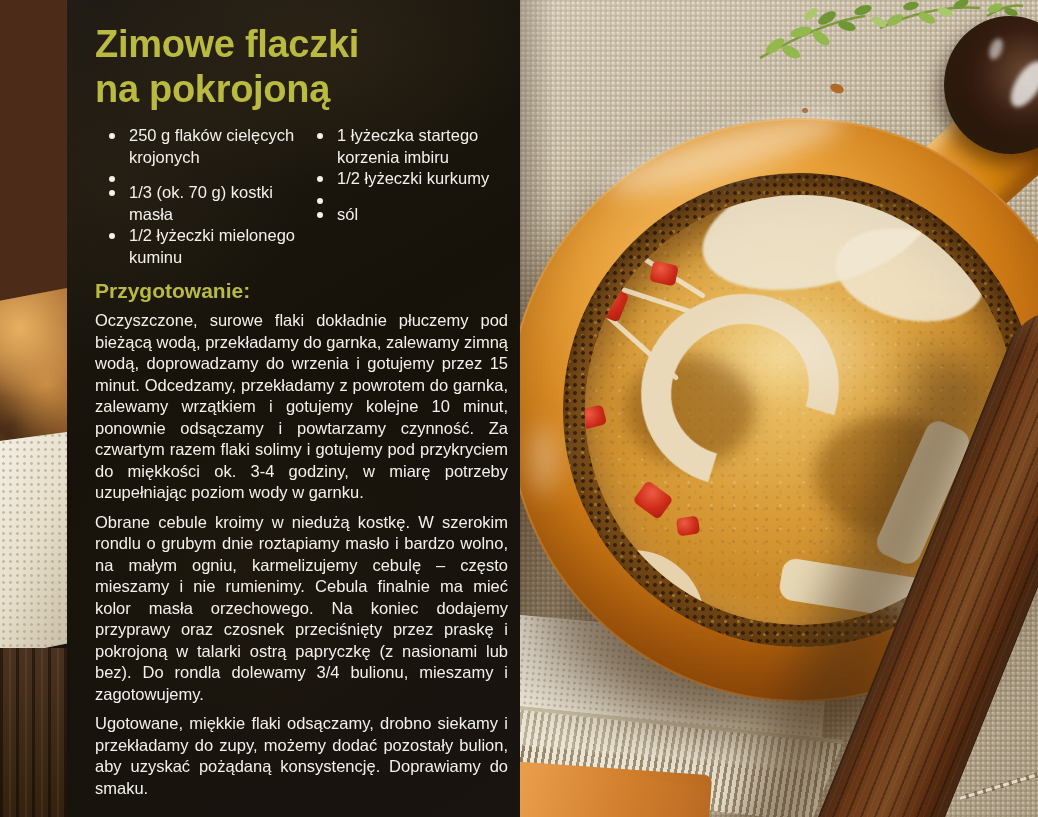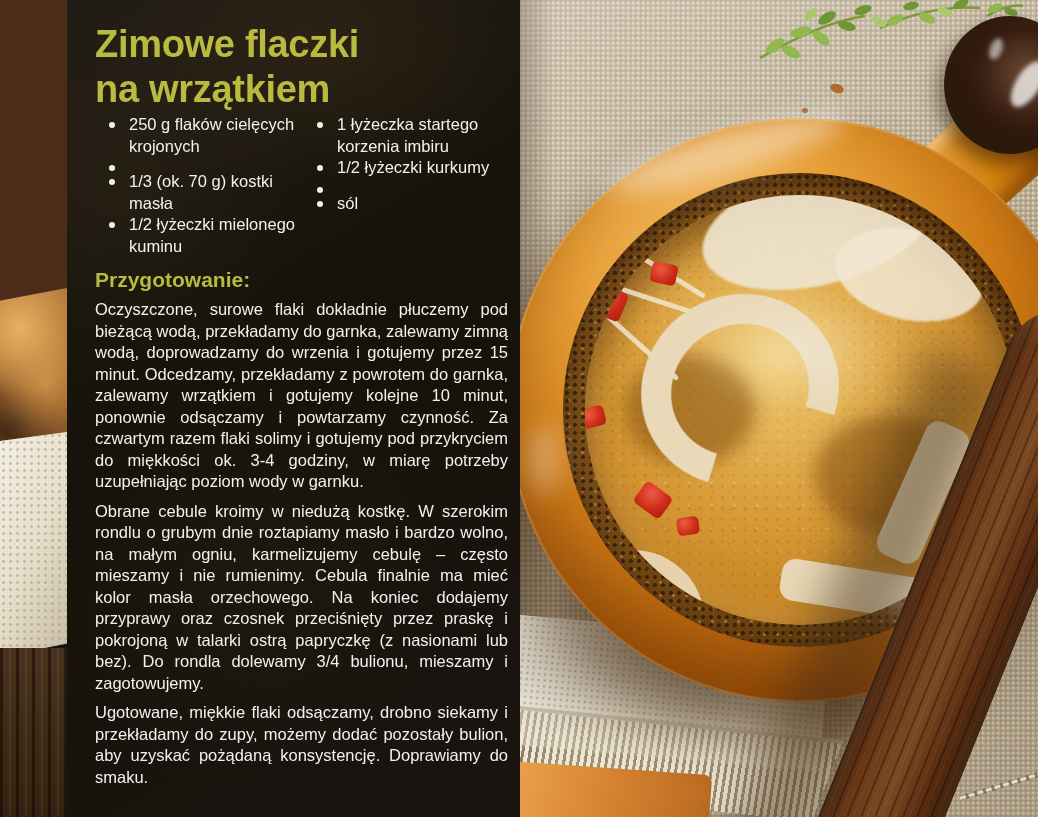--- a/index.html
+++ b/index.html
@@ -39,21 +39,21 @@
   
   .panel { position:absolute; left:67px; top:0; width:453px; height:817px;
     padding:22px 12px 20px 28px;
     background:
       radial-gradient(ellipse 320px 200px at 55% 6%, rgba(120,90,45,.16), transparent 70%),
       radial-gradient(ellipse 260px 260px at 12% 22%, rgba(105,80,45,.12), transparent 70%),
       radial-gradient(ellipse 300px 320px at 40% 70%, rgba(90,70,42,.10), transparent 70%),
       linear-gradient(150deg, #211c15 0%, #161209 45%, #191410 100%);
     color:#f3f1ec; }
 
-  .title { color:#b9ba3f; font-size:38px; line-height:45px; font-weight:bold; letter-spacing:-.3px; margin-bottom:2px; }
+  .title { color:#b9ba3f; font-size:38px; line-height:45px; font-weight:bold; letter-spacing:-.3px; margin-bottom:13px; }
   .title span { display:block; }
   .subhead { color:#b9ba3f; font-size:21px; font-weight:bold; margin-bottom:7px; }
 
   .ing-cols { display:flex; margin-bottom:11px;justify-content:flex-end; }
   .ing-col { list-style:none; }
   .ing-col.c1 { width:208px; flex:0 0 208px; }
   .ing-col.c2 { flex:1; }
   .ing-col li { display:grid; grid-template-columns:20px 1fr; padding-left:14px;
     font-size:16.5px; line-height:21.5px; }
   .dot { width:6px; height:6px; border-radius:50%; background:#f3f1ec; margin-top:8px; }
@@ -182,21 +182,21 @@
   <div class="left-strip">
     <div class="strip-wood-top"></div>
     <div class="strip-bread"></div>
     <div class="strip-cloth"></div>
     <div class="strip-wood-bottom"></div>
   </div>
 
   <div class="panel">
     <h1 class="title">
       <span>Zimowe flaczki</span>
-      <span>na wrzątkiem</span>
+      <span>na pokrojoną</span>
     </h1>
 
 
     <div class="ing-cols">
       <ul class="ing-col c1">
         <li>
             <span class="dot"></span>
             <span>250 g flaków cielęcych krojonych</span>
           </li>
         <li>

